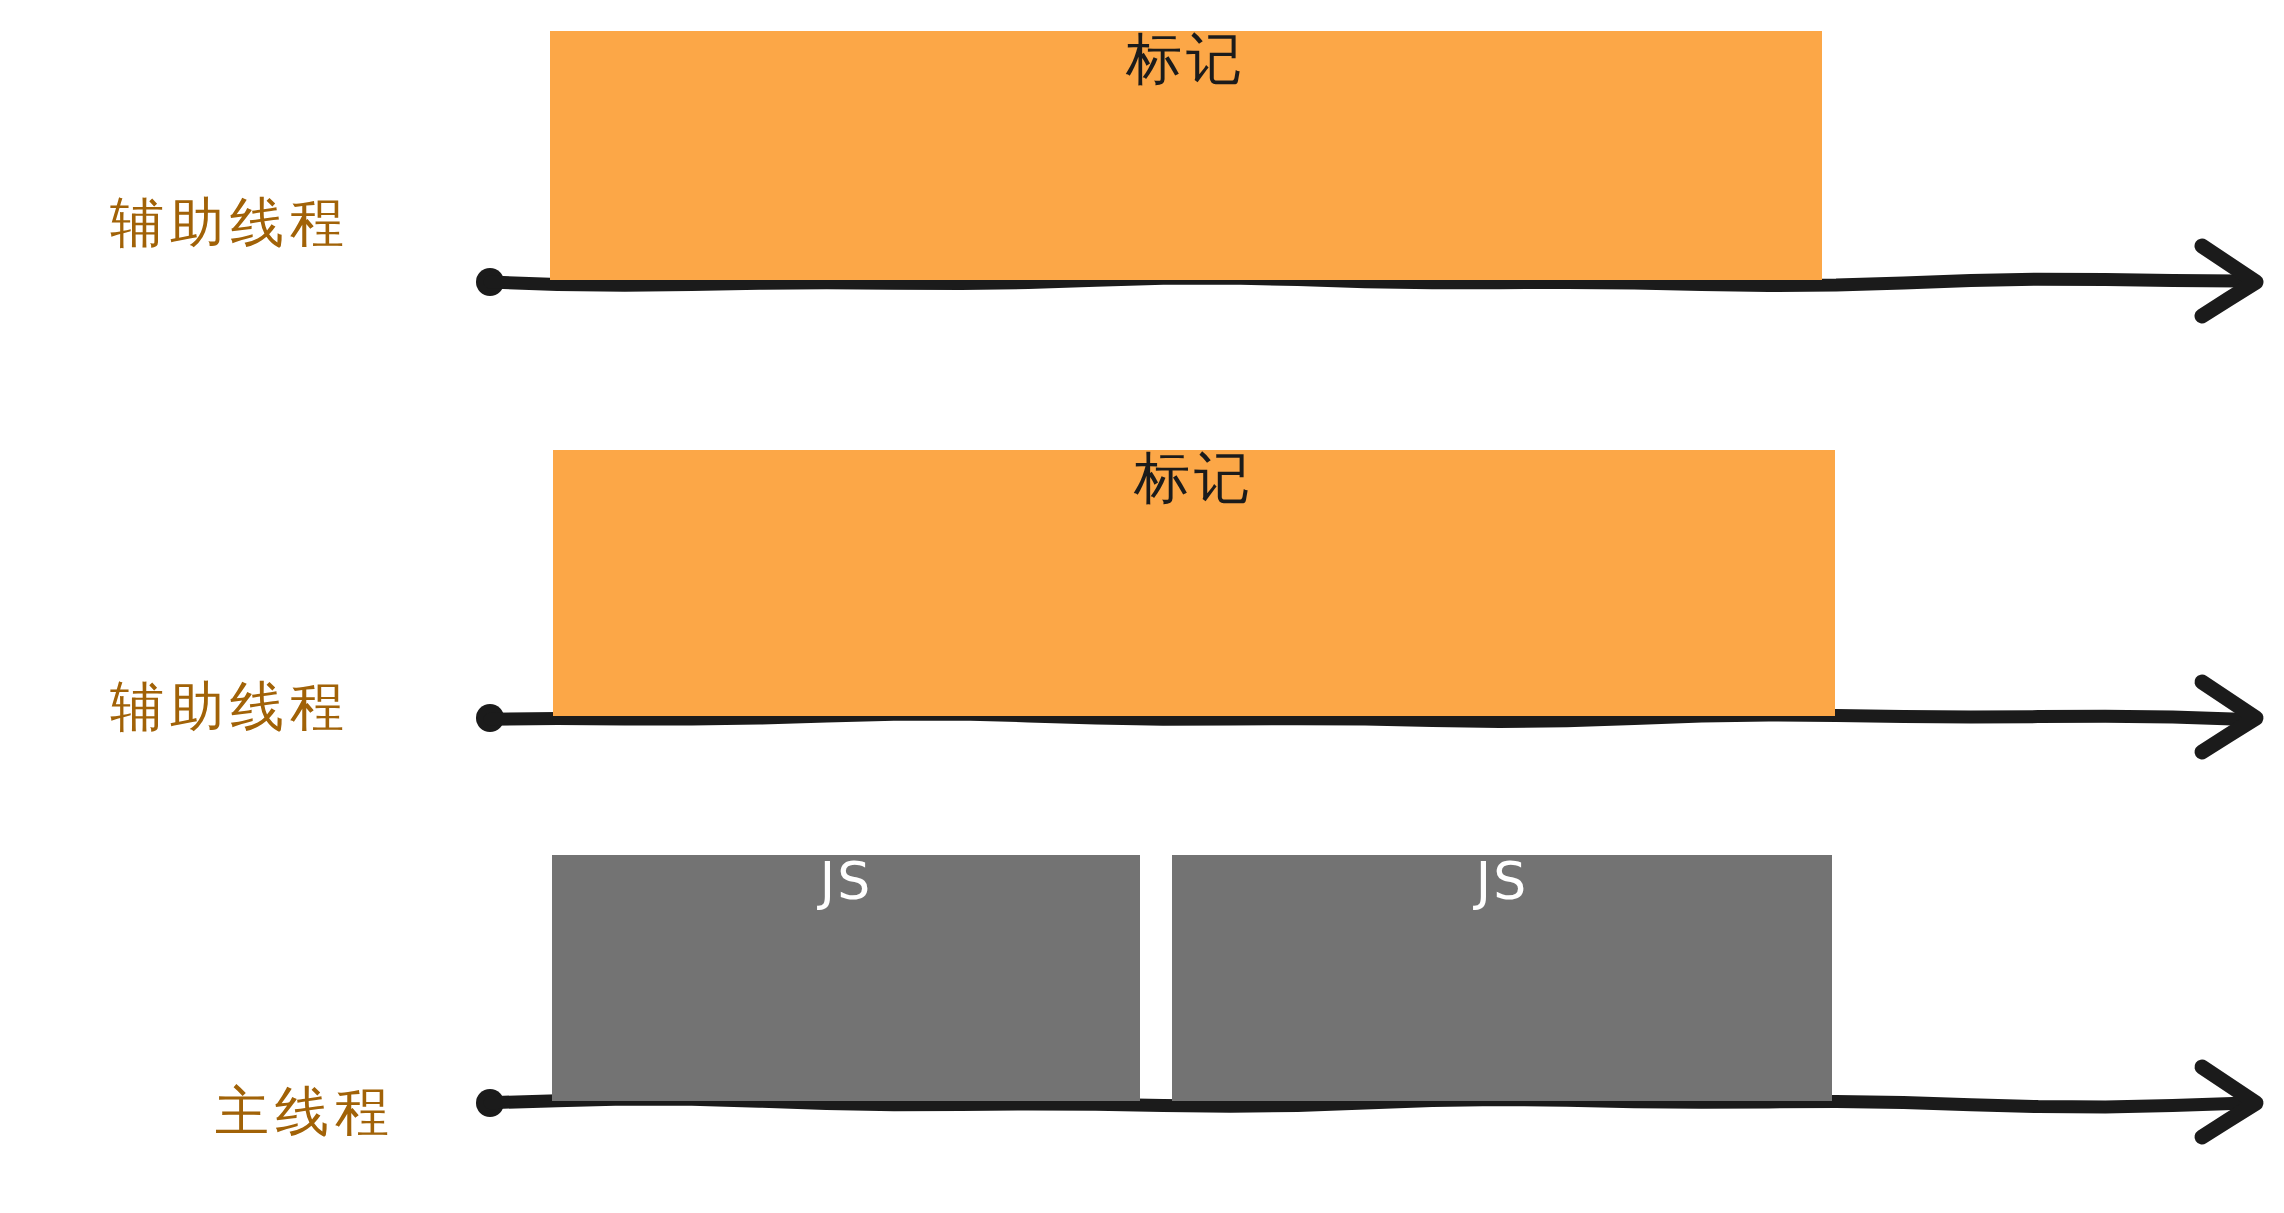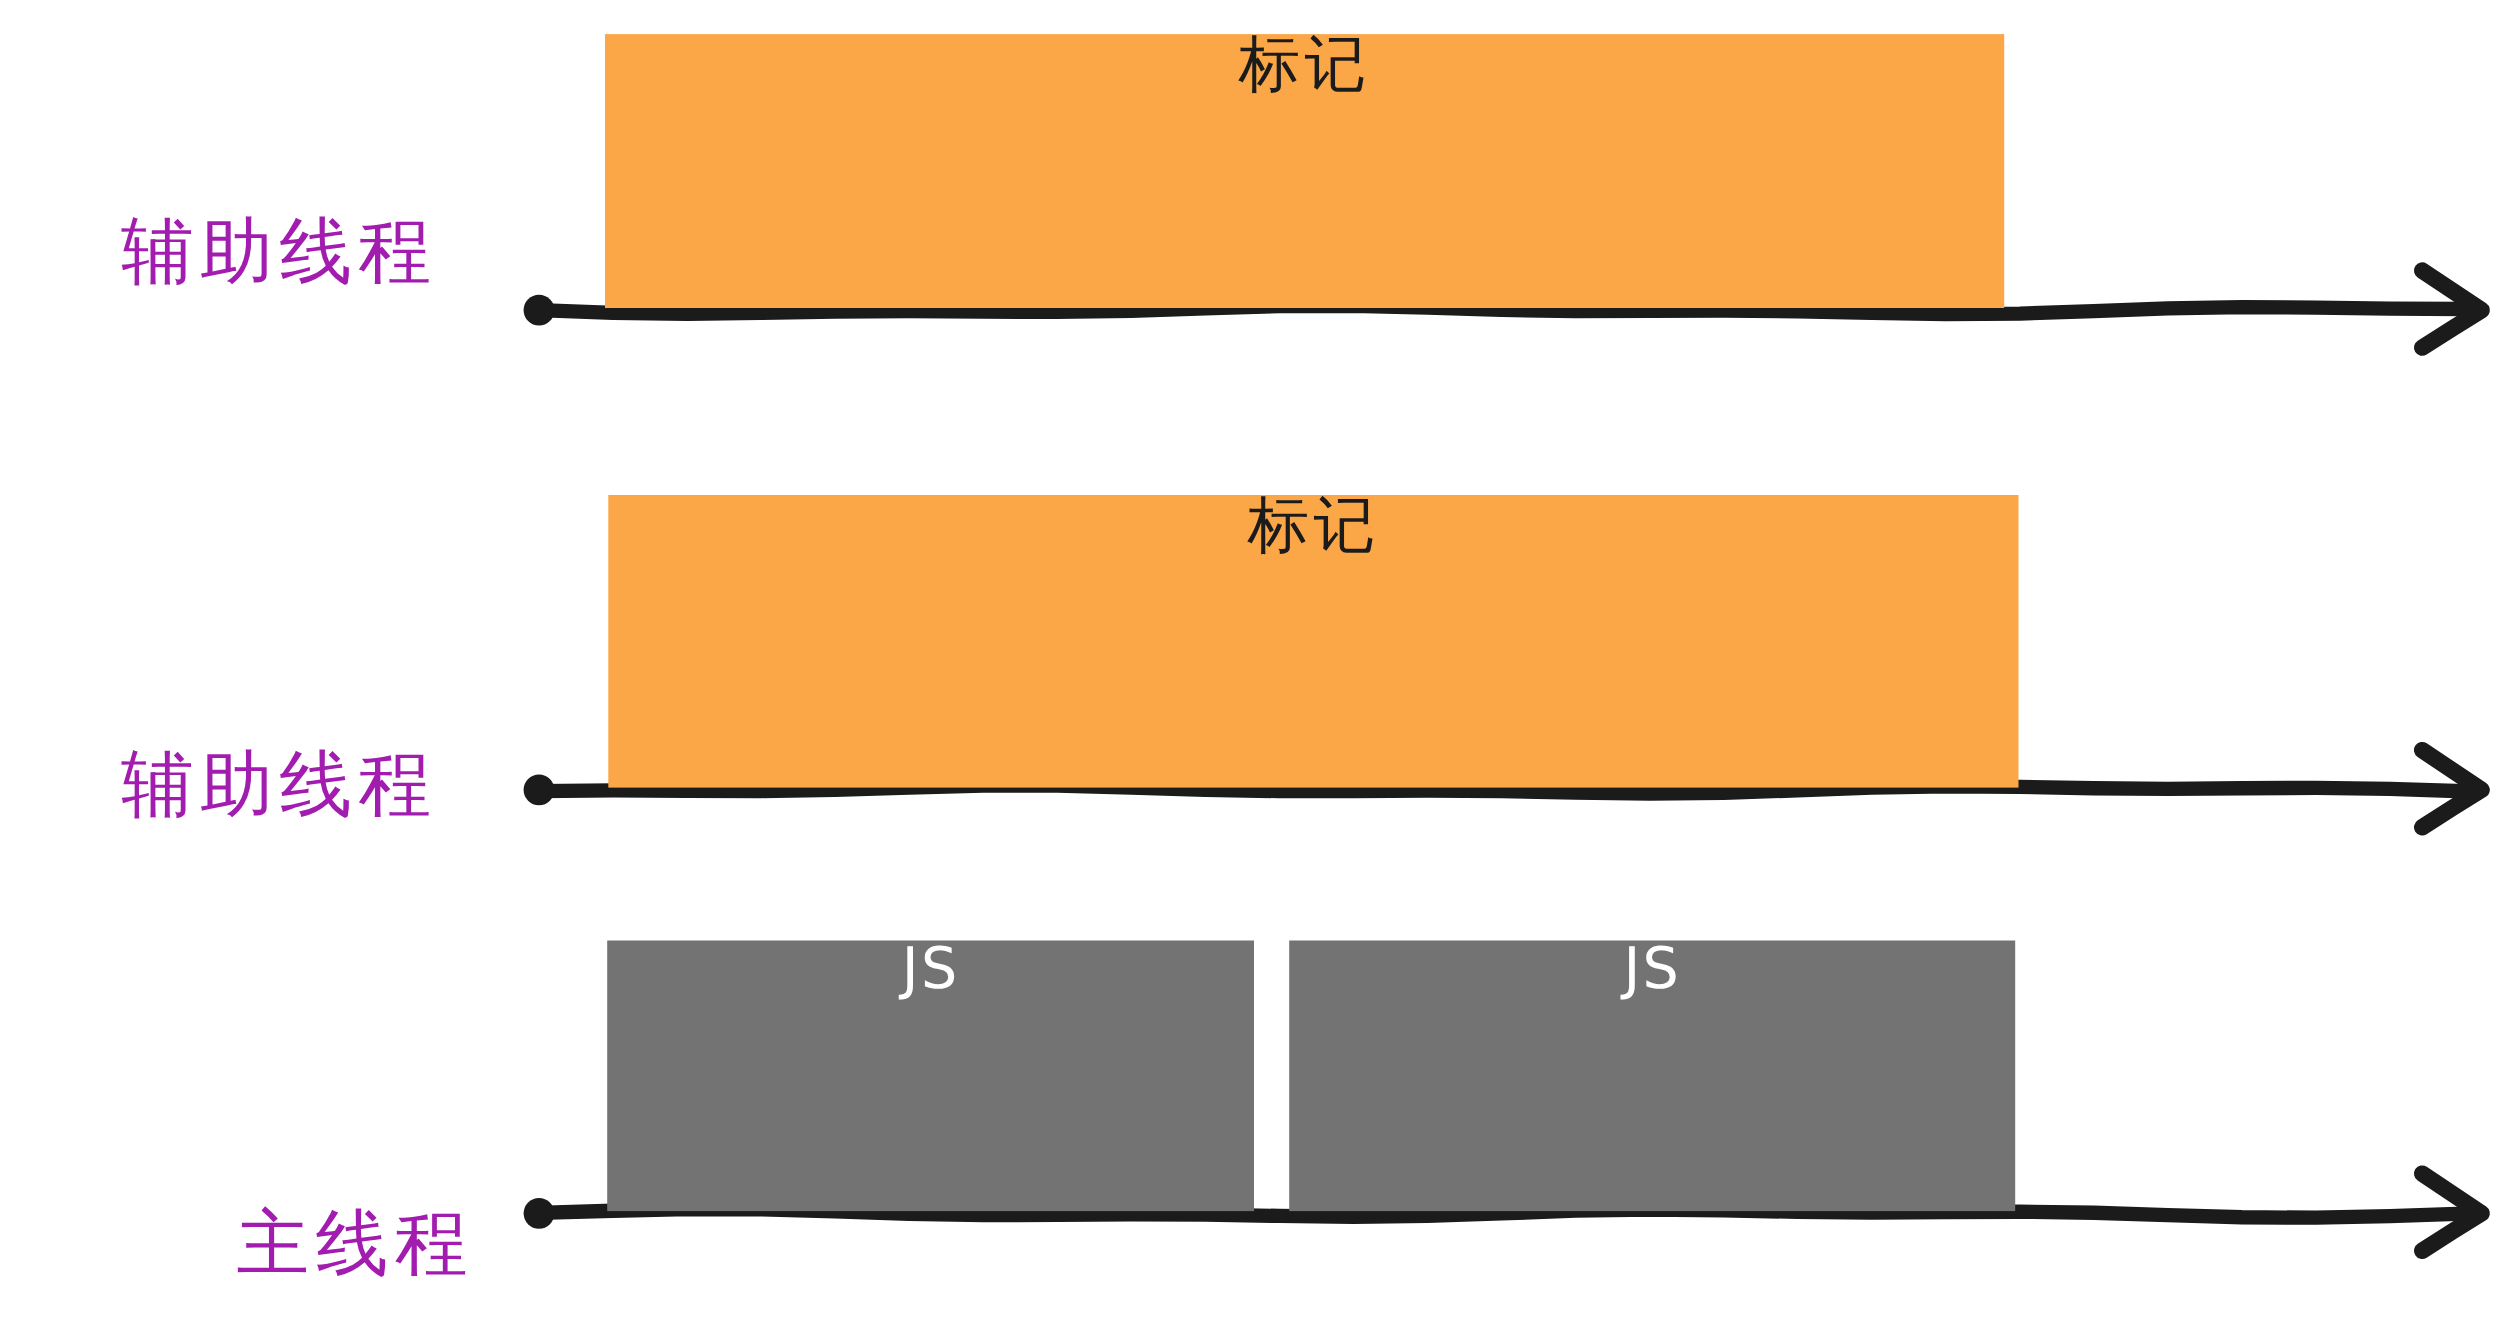--- a/index.html
+++ b/index.html
@@ -18,23 +18,23 @@
     overflow: hidden;
   }
   .lane {
     position: absolute;
     left: 0;
     top: 0;
     width: 2284px;
   }
   .lane-label {
     position: absolute;
-    color: #a21caf;
+    color: #a16207;
     font-family: "DejaVu Sans", sans-serif;
-    font-size: 66px;
+    font-size: 54px;
     font-weight: 400;
     letter-spacing: 6px;
     white-space: nowrap;
     line-height: 1;
   }
   .task-box {
     position: absolute;
     display: flex;
     align-items: flex-start;
     justify-content: center;
@@ -93,21 +93,21 @@
         <div class="task-box orange" style="left: 553px; top: 450px; width: 1282px; height: 266px;">
           <span class="task-label">标记</span>
         </div>
       </div>
       <div class="lane">
         <svg class="axis-svg" width="2284" height="120" style="top: 1043px;">
           <circle cx="490" cy="60" r="14" fill="#1b1b1b"></circle>
           <path d="M490.0,59.7 L557.3,57.7 L624.6,56.1 L691.9,56.3 L759.2,58.2 L826.5,60.5 L893.8,61.7 L961.2,61.5 L1028.5,60.9 L1095.8,61.2 L1163.1,62.4 L1230.4,63.2 L1297.7,62.4 L1365.0,60.1 L1432.3,57.6 L1499.6,56.6 L1566.9,57.3 L1634.2,58.7 L1701.5,59.3 L1768.8,58.9 L1836.2,58.6 L1903.5,59.5 L1970.8,61.7 L2038.1,63.6 L2105.4,64.0 L2172.7,62.5 L2240.0,60.3" stroke="#1b1b1b" stroke-width="13" stroke-linecap="round" fill="none"></path>
           <path d="M2202,24 Q2232,44 2256,60 Q2230,76 2202,94" stroke="#1b1b1b" stroke-width="15" stroke-linecap="round" stroke-linejoin="round" fill="none"></path>
         </svg>
-        <div class="lane-label" style="left: 215px; top: 1085px; margin-top: 13px;">主线程</div>
+        <div class="lane-label" style="left: 215px; top: 1085px;">主线程</div>
         <div class="task-box blue" style="left: 552px; top: 855px; width: 588px; height: 246px;">
           <span class="task-label">JS</span>
         </div>
         <div class="task-box blue" style="left: 1172px; top: 855px; width: 660px; height: 246px;">
           <span class="task-label">JS</span>
         </div>
       </div>
     </div>
 </div>
 

